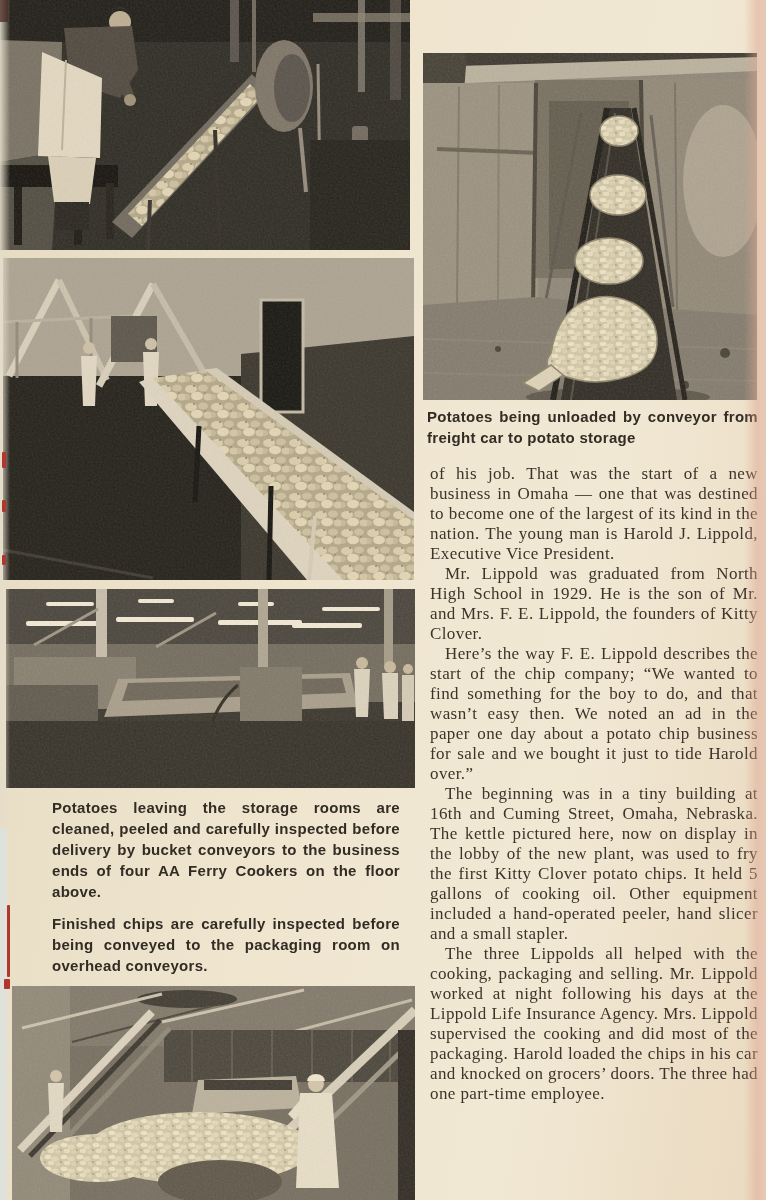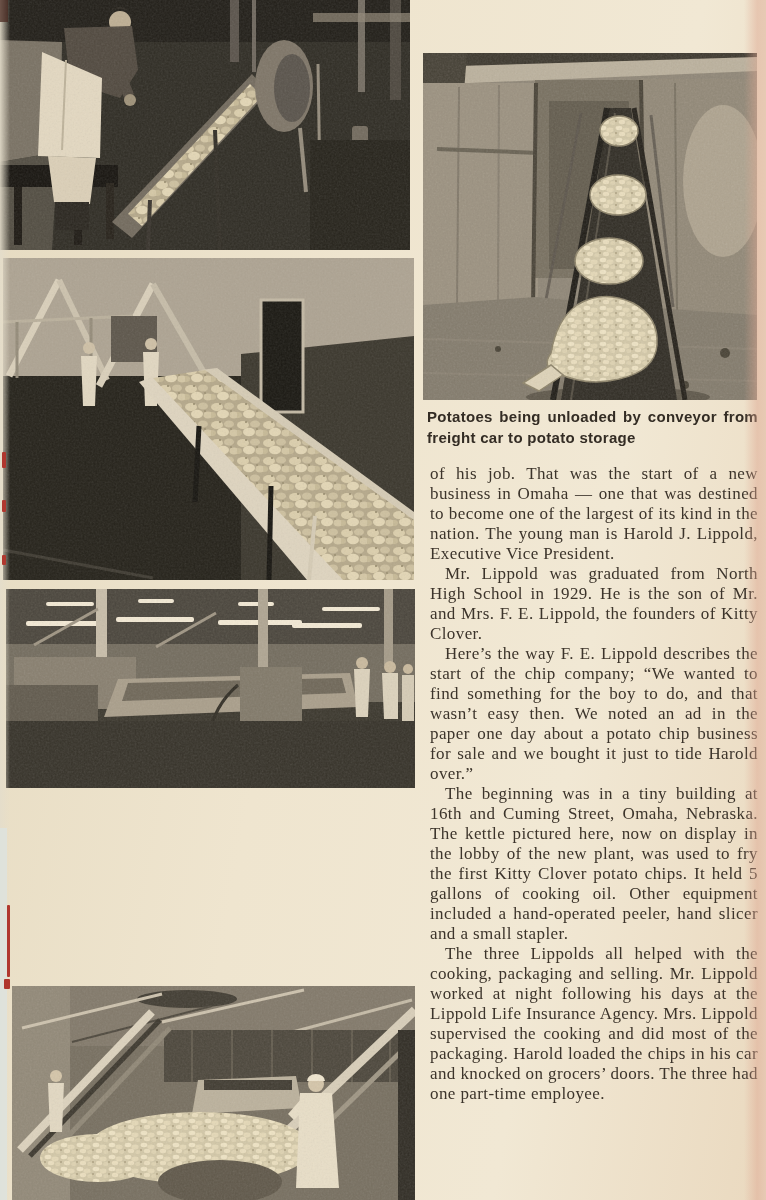--- a/index.html
+++ b/index.html
@@ -178,21 +178,23 @@
         <circle cx="384" cy="78" r="6" fill="#c4b69c"></circle>
         <polygon points="376,84 392,84 392,130 378,130" fill="#d6cfbd"></polygon>
         <circle cx="402" cy="80" r="5" fill="#c4b69c"></circle>
         <polygon points="396,86 408,86 408,132 396,132" fill="#cfc8b6"></polygon>
       </g>
       <rect y="132" width="409" height="67" fill="#332f27"></rect>
       <rect class="noise" width="409" height="199" filter="url(#grain)" opacity=".15"></rect>
     </svg>
   </figure>
 
-
+  <p class="caption" style="left:52px;top:797px;width:348px">Potatoes leaving the storage rooms are cleaned, peeled and carefully inspected before delivery by bucket conveyors to the business ends of four AA Ferry Cookers on the floor above.</p>
+
+  <p class="caption" style="left:52px;top:913px;width:348px">Finished chips are carefully inspected before being conveyed to the packaging room on overhead conveyors.</p>
 
   <figure class="photo" style="left:12px;top:986px;width:403px;height:214px">
     <svg viewBox="0 0 403 214" preserveAspectRatio="none">
       <rect width="403" height="214" fill="#736c5f"></rect>
       <rect width="403" height="60" fill="#7e7669"></rect>
       <rect x="0" y="0" width="58" height="214" fill="#8d8677"></rect>
       <ellipse cx="175" cy="13" rx="50" ry="9" fill="#3f3a31"></ellipse>
       <line x1="10" y1="42" x2="150" y2="8" stroke="#c7bfae" stroke-width="3"></line>
       <line x1="150" y1="36" x2="292" y2="4" stroke="#c7bfae" stroke-width="3"></line>
       <line x1="258" y1="52" x2="400" y2="14" stroke="#bfb7a6" stroke-width="3"></line>

